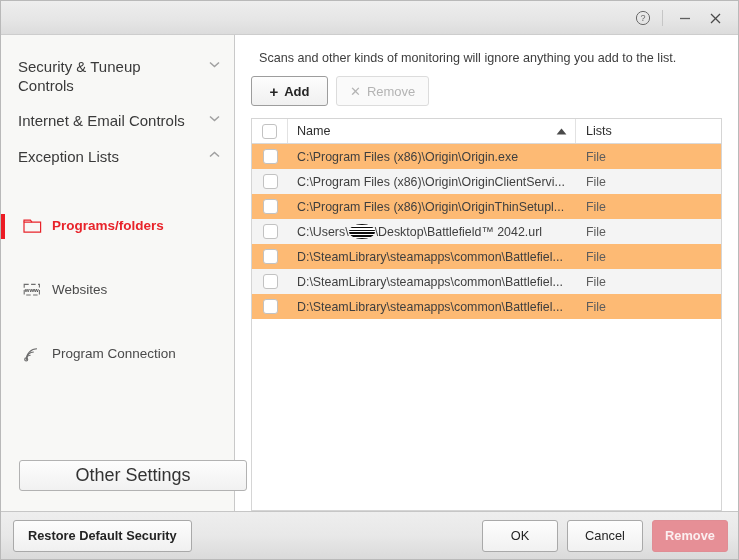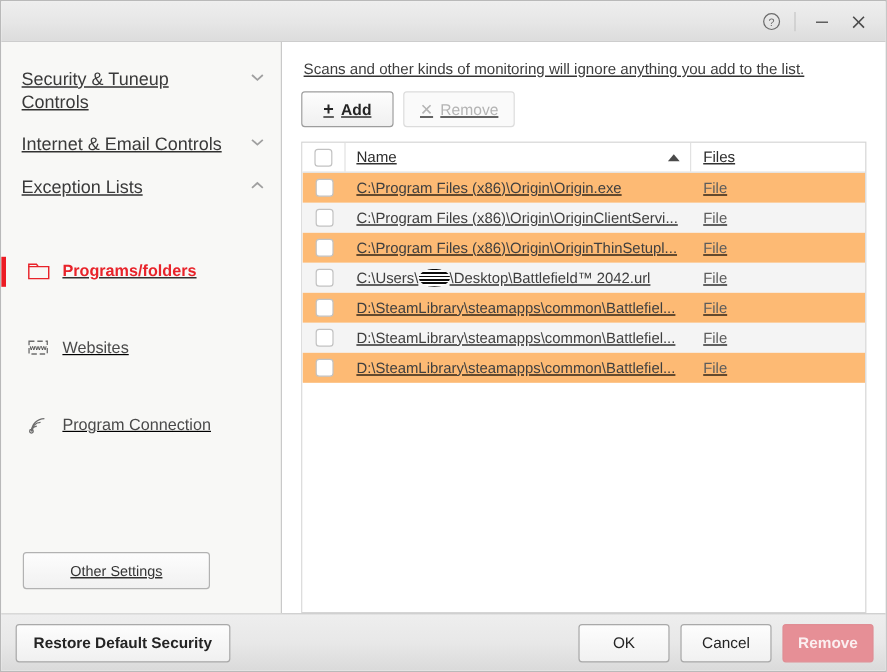--- a/index.html
+++ b/index.html
@@ -41,21 +41,21 @@
   .tb-btn {
     width: 30px; height: 34px;
     display: flex; align-items: center; justify-content: center;
     color: #6a6a6a; cursor: default;
   }
   .tb-divider {
     width: 1px; height: 16px; background: #c6c6c6; margin: 0 7px 0 4px;
   }
 
   
-  #body-split { flex: 1 1 auto; display: flex; min-height: 0; text-decoration: underline; }
+  #body-split { flex: 1 1 auto; display: flex; min-height: 0; }
 
   
   #sidebar {
     width: 234px; flex: 0 0 234px;
     background: #f8f8f6;
     border-right: 1px solid #c9c9c9;
     position: relative;
     display: flex; flex-direction: column;
     padding-top: 14px;
   }
@@ -88,36 +88,36 @@
   }
   .nav-child-label { font-size: 13.5px; color: #4a4a4a; white-space: nowrap; }
   .nav-child.selected .nav-child-label { color: #e8232a; font-weight: bold; }
   .sel-bar {
     position: absolute; left: 0; top: 2px;
     width: 4px; height: 25px; background: #ec1c24;
   }
   #sidebar-spacer { flex: 1 1 auto; }
   #other-settings-wrap { padding: 0 18px 20px 18px; }
   #other-settings {
-    width: 156px; height: 31px;
+    width: 228px; height: 31px;
     background: linear-gradient(to bottom,#fdfdfd,#f1f1f1);
     border: 1px solid #b2b2b2; border-radius: 3px;
-    font-size: 12px; color: #333; cursor: default;
+    font-size: 18px; color: #333; cursor: default;
     display: flex; align-items: center; justify-content: center;
     font-family: "Liberation Sans", sans-serif;
   }
 
   
   #content {
     flex: 1 1 auto; background: #ffffff;
     padding: 16px 16px 0 14px;
     display: flex; flex-direction: column; min-height: 0;
   }
   #content-desc {
-    font-size: 12.6px; color: #3d3d3d; margin: 0 0 11px 4px; white-space: nowrap;
+    font-size: 12.6px; color: #3d3d3d; margin: 0 0 11px 10px; white-space: nowrap;
   }
   #toolbar { display: flex; gap: 8px; margin-bottom: 12px; margin-left: 2px; }
   .tool-btn {
     height: 30px; min-width: 77px;
     display: flex; align-items: center; justify-content: center; gap: 6px;
     border-radius: 3px; font-size: 13px; cursor: default;
     padding: 0 13px;
     font-family: "Liberation Sans", sans-serif;
   }
   .tool-btn.enabled {
@@ -341,21 +341,21 @@
           </div>
           <div class="th-name">
             <span class="th-label">Name</span>
             <span class="sort-arrow">
               <svg width="11" height="7" viewBox="0 0 11 7">
                   <polygon points="5.5,0.6 10.4,6.4 0.6,6.4" fill="#4a4a4a"></polygon>
                 </svg>
             </span>
           </div>
           <div class="th-type">
-            <span class="th-label">Files</span>
+            <span class="th-label">Lists</span>
           </div>
         </div>
 
         <div id="tbody">
             <div class="trow odd">
               <div class="td-check">
                 <span class="cbox"></span>
               </div>
               <div class="td-name">C:\Program Files (x86)\Origin\Origin.exe</div>
               <div class="td-type">File</div>

